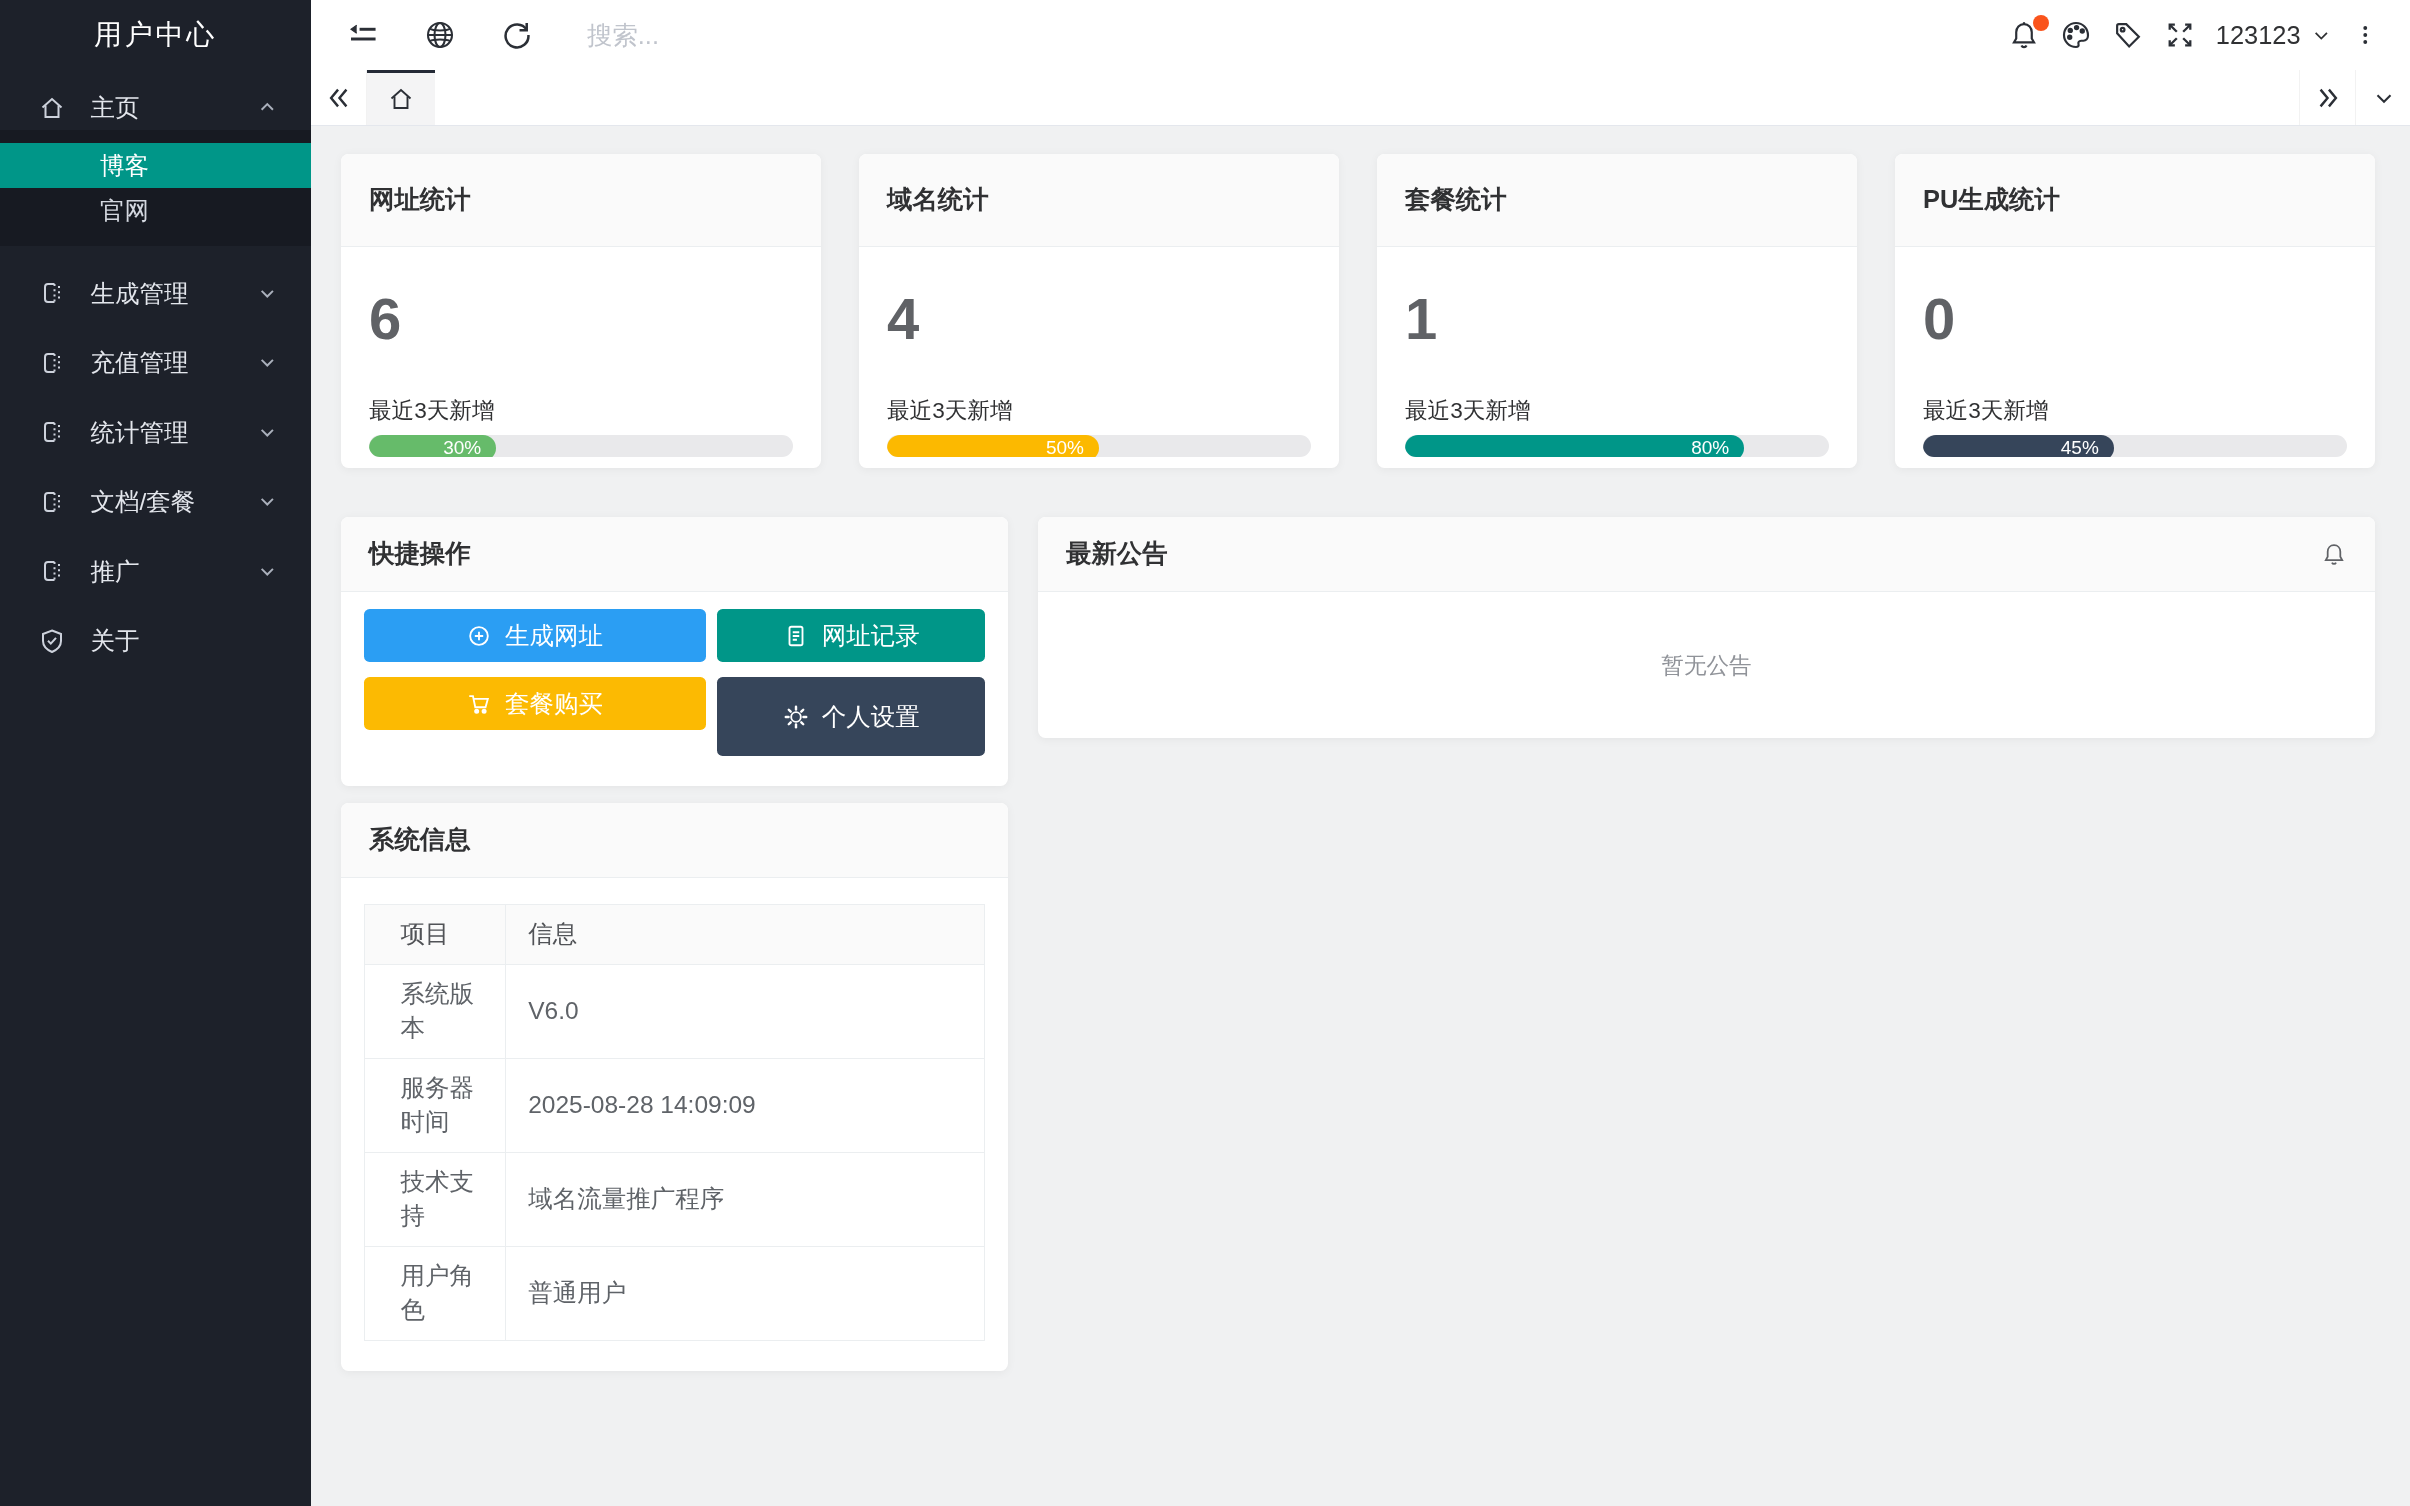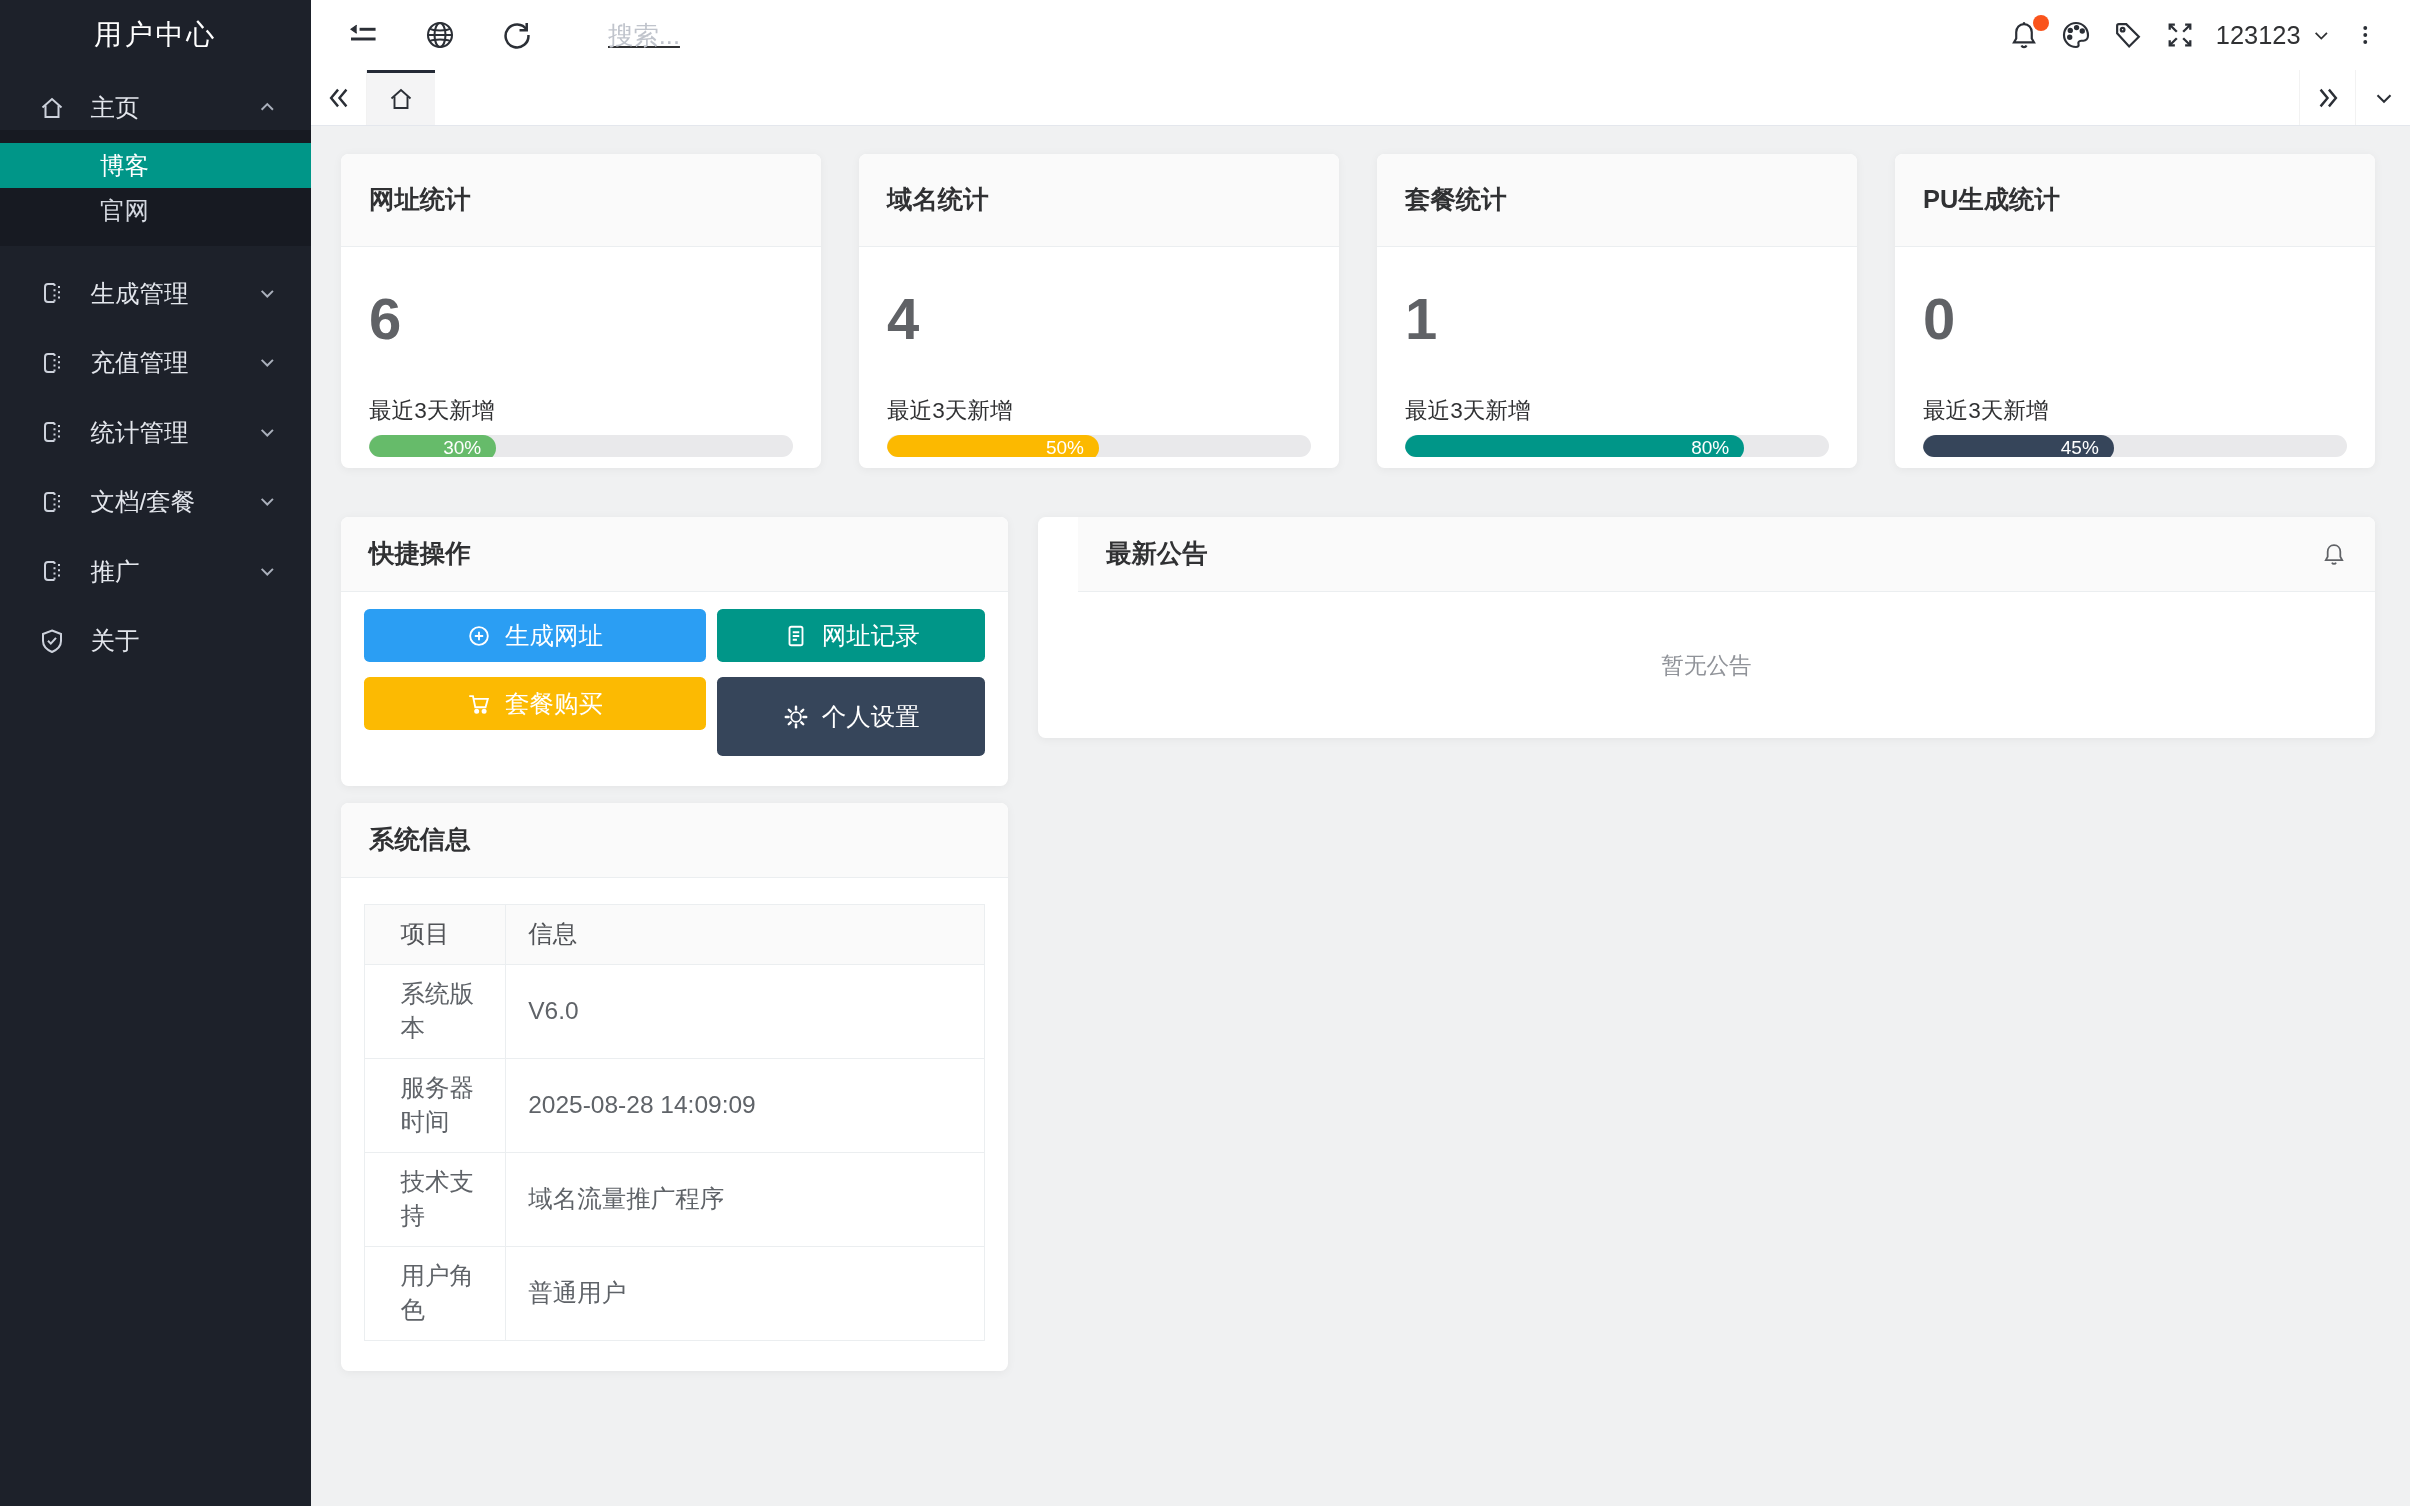--- a/index.html
+++ b/index.html
@@ -19,21 +19,21 @@
   .submenu-item.active { background: #009688; color: #ffffff; }
   .submenu-pad { height: 13px; }
 
   
   .main-col { flex: 1; display: flex; flex-direction: column; height: 1507px; }
 
   
   .topbar { height: 70px; background: #ffffff; display: flex; align-items: center; padding: 0 34px 0 36px; flex-shrink: 0; }
   .tb-icon { width: 32px; height: 32px; color: #2b2f36; margin-right: 45px; cursor: pointer; position: relative; flex-shrink: 0; }
   .tb-icon svg { width: 100%; height: 100%; }
-  .search-input { flex: 1; border: none; outline: none; font-size: 25.4px; color: #303133; background: transparent; margin-left: 30px; text-decoration: underline; }
+  .search-input { flex: 1; border: none; outline: none; font-size: 25.4px; color: #303133; background: transparent; margin-left: 9px; }
   .search-input::placeholder { color: #c0c4cc; }
   .tb-right { display: flex; align-items: center; gap: 20px; margin-left: 22.6px; }
   .tb-right .tb-icon { margin-right: 0; }
   .badge-dot { position: absolute; top: -3.8px; right: -9.4px; width: 16px; height: 16px; border-radius: 50%; }
   .user-trigger { display: flex; align-items: center; gap: 9.4px; cursor: pointer; font-size: 25.4px; color: #303133; }
   .user-trigger .chev { width: 22.6px; height: 22.6px; color: #303133; }
 
   
   .tabbar { height: 56px; background: #ffffff; border-bottom: 1.9px solid #e4e7ed; display: flex; align-items: stretch; flex-shrink: 0; }
   .tab-ctrl { width: 56px; display: flex; align-items: center; justify-content: center; color: #2b2f36; cursor: pointer; }
@@ -62,21 +62,21 @@
 
   .mid-row { display: flex; gap: 30px; margin-top: 49px; align-items: flex-start; }
   .quick-card { width: 667px; flex-shrink: 0; }
   .quick-card .card-header, .notice-card .card-header, .sys-card .card-header { height: 75px; }
   .quick-body { padding: 17px 22.6px 30px 22.6px; display: grid; grid-template-columns: 55% 1fr; gap: 15px 11.3px; align-items: start; }
   .qbtn { border: none; border-radius: 5.6px; color: #ffffff; font-size: 24.5px; height: 53px; display: flex; align-items: center; justify-content: center; gap: 13px; cursor: pointer; font-family: inherit; }
   .qbtn svg { width: 26px; height: 26px; }
   .qbtn.tall { height: 79px; }
 
   .notice-card { flex: 1; }
-  .notice-card .card-header { justify-content: space-between; margin-left: 40px; }
+  .notice-card .card-header { justify-content: space-between; }
   .notice-bell { width: 26px; height: 26px; color: #606266; }
   .notice-body { height: 146px; display: flex; align-items: center; justify-content: center; font-size: 22.6px; color: #909399; }
 
   .sys-card { width: 667px; margin-top: 17px; }
   .sys-body { padding: 26px 22.6px 30px 22.6px; }
   table.sys-table { width: 100%; border-collapse: collapse; font-size: 24.5px; color: #5f6368; }
   .sys-table th, .sys-table td { border: 0.9px solid #ebeef0; text-align: left; font-weight: 400; padding: 12.2px 22.6px; line-height: 1.4; }
   .sys-table th { background: #fafafa; color: #515357; }
   .sys-table .c1 { width: 141px; padding-left: 36px; }
 </style>

